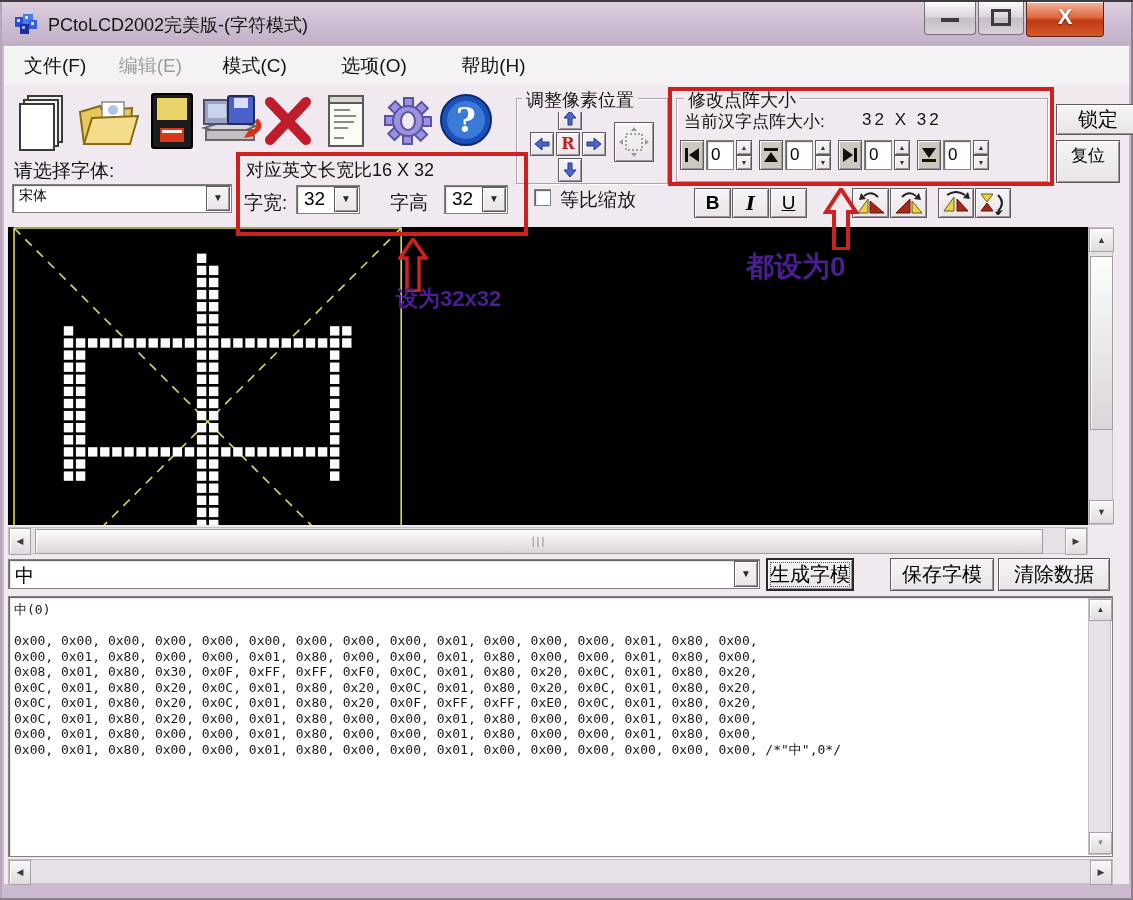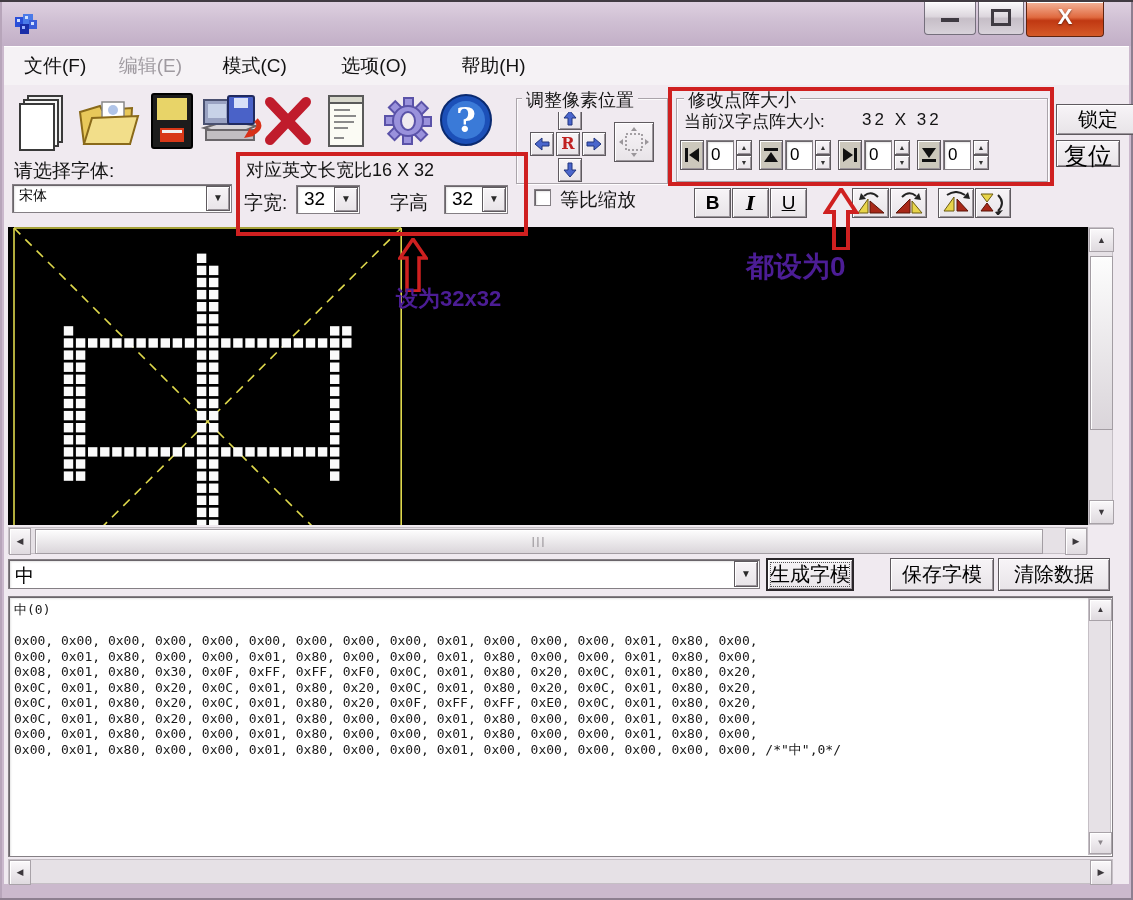--- a/index.html
+++ b/index.html
@@ -44,20 +44,21 @@
   <svg class="abs" style="left:10px;top:9px" width="28" height="28" viewBox="0 0 28 28">
     <rect x="3" y="6" width="10" height="10" fill="#2a4ed8"></rect>
       <rect x="11" y="3" width="10" height="11" fill="#4a7ae8"></rect>
     <rect x="8" y="13" width="9" height="10" fill="#1a2ea8"></rect>
       <rect x="17" y="9" width="8" height="9" fill="#3a5ed8"></rect>
     <rect x="5" y="8" width="3" height="3" fill="#cfe0ff"></rect>
       <rect x="13" y="5" width="3" height="3" fill="#cfe0ff"></rect>
     <rect x="10" y="15" width="3" height="3" fill="#9ab0ff"></rect>
       <rect x="19" y="11" width="3" height="3" fill="#cfe0ff"></rect>
   </svg>
+  <div class="abs" id="title-text">PCtoLCD2002完美版-(字符模式)</div>
 </div>
 <div class="abs winbtn" style="left:924px;top:2px;width:50px;height:32px;"><span class="winbtn-glyph-min"></span></div>
 <div class="abs winbtn" style="left:978px;top:2px;width:44px;height:32px;"><span class="winbtn-glyph-max"></span></div>
 <div class="abs winbtn" id="close-btn" style="left:1026px;top:2px;width:76px;height:34px;"><span>X</span></div>
 
 <div class="abs" id="menubar">
   <span class="menu-item" style="margin-left:6px;text-align:right;">文件(F)</span>
   <span class="menu-item disabled">编辑(E)</span>
   <span class="menu-item" style="margin-left:8px;">模式(C)</span>
   <span class="menu-item" style="margin-left:22px;">选项(O)</span>
@@ -229,21 +230,21 @@
       <rect x="2" y="13" width="14" height="3" fill="#111"></rect>
     </svg>
 </div>
 <div class="abs sunken" style="left:943px;top:140px;width:28px;height:30px;font-size:17px;line-height:28px;padding-left:4px;"><span>0</span></div>
 <div class="abs" style="left:973px;top:140px;width:16px;height:30px;">
   <div class="btn3d spin-btn" style="width:16px;height:15px;">▲</div>
   <div class="btn3d spin-btn" style="width:16px;height:15px;">▼</div>
 </div>
 
 <div class="abs btn3d" style="left:1056px;top:104px;width:84px;height:31px;font-size:20px;line-height:29px;"><span>锁定</span></div>
-<div class="abs btn3d" style="left:1056px;top:140px;width:64px;height:27px;font-size:24px;line-height:29px;"><span>复位</span></div>
+<div class="abs btn3d" style="left:1056px;top:140px;width:64px;height:43px;font-size:17px;line-height:29px;"><span>复位</span></div>
 
 <span class="abs fld-label" style="left:14px;top:158px;">请选择字体:</span>
 <div class="abs sunken" style="left:12px;top:184px;width:220px;height:29px;">
   <span style="position:absolute;left:6px;top:2px;font-size:14px;">宋体</span>
   <div class="btn3d combo-arrow" style="position:absolute;right:1px;top:1px;width:24px;height:25px;">▼</div>
 </div>
 
 <span class="abs fld-label" style="left:246px;top:158px;font-size:18px;">对应英文长宽比16 X 32</span>
 <span class="abs fld-label" style="left:244px;top:190px;">字宽:</span>
 <div class="abs sunken" style="left:296px;top:185px;width:64px;height:29px;">

